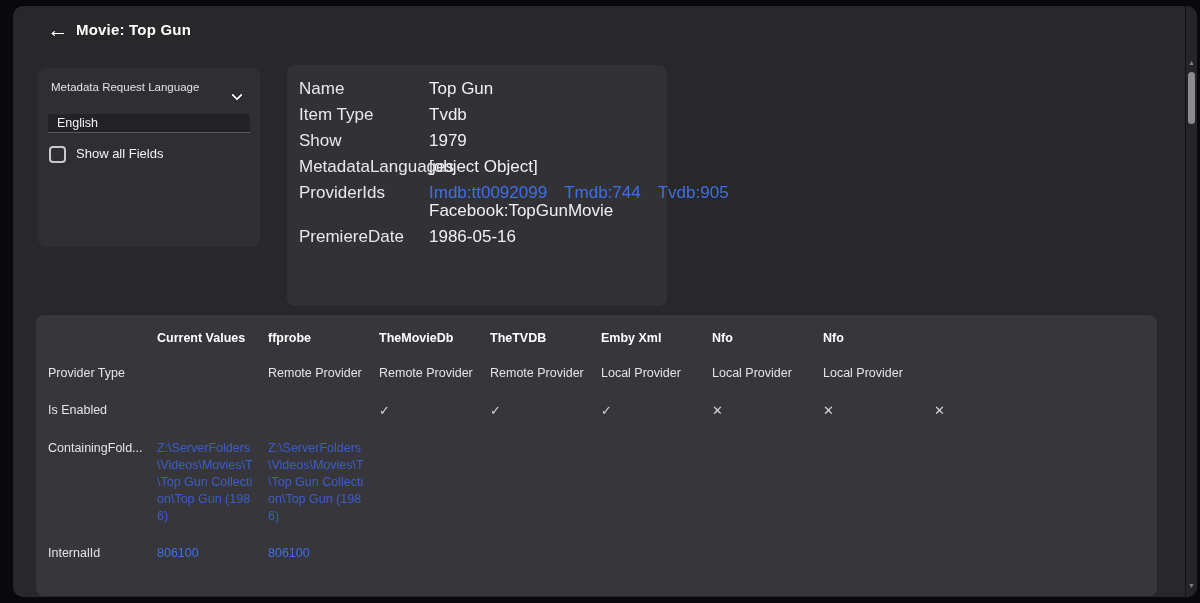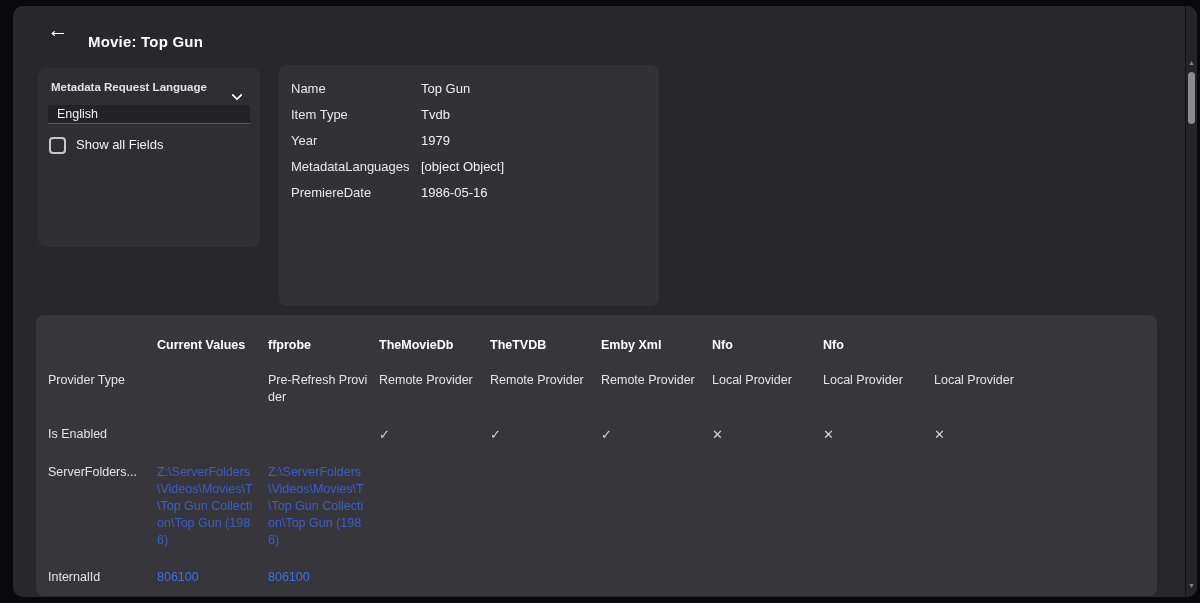--- a/index.html
+++ b/index.html
@@ -18,53 +18,53 @@
   .frame{
     position:absolute;left:13px;top:6px;width:1184px;height:591px;
     background:var(--app-bg);border-radius:10px;overflow:hidden;
   }
   
   .topbar{position:absolute;left:0;top:0;width:100%;height:52px}
   .back{
     position:absolute;left:28px;top:8px;width:34px;height:32px;background:none;border:none;
     color:#fff;font-size:21px;font-weight:700;cursor:pointer;padding:0;line-height:32px;text-align:center;
   }
-  .title{position:absolute;left:63px;top:15px;margin:12px;font-size:15px;font-weight:700;color:#fff;letter-spacing:.2px}
+  .title{position:absolute;left:63px;top:15px;margin:0;font-size:15px;font-weight:700;color:#fff;letter-spacing:.2px}
 
   .card{position:absolute;border-radius:8px}
 
   
   .left-card{left:25px;top:62px;width:222px;height:179px;background:var(--card-bg);padding:12px 10px}
   .select{position:relative;margin-bottom:13px;cursor:pointer}
-  .sel-label{font-size:11.5px;font-weight:700;color:#e2e2e4;padding-left:3px;line-height:14px}
+  .sel-label{font-size:11.5px;font-weight:400;color:#e2e2e4;padding-left:3px;line-height:14px}
   .sel-value{
-    margin-top:11px;height:19px;line-height:19px;background:var(--input-bg);
+    margin-top:20px;height:19px;line-height:19px;background:var(--input-bg);
     border-bottom:1px solid #5a5a5e;border-radius:3px 3px 0 0;
     padding-left:9px;font-size:12.5px;color:#f0f0f2;
   }
   .chev{
     position:absolute;right:9px;top:11px;width:8px;height:8px;
     border-right:2.2px solid #fff;border-bottom:2.2px solid #fff;
     transform:rotate(45deg);border-radius:1px;
   }
   .cb{display:flex;align-items:flex-start;gap:10px;margin:0 0 16px 1px}
   .cb-box{width:17px;height:17px;flex:none;border:2px solid #c9c9cd;border-radius:4px;background:transparent;cursor:pointer}
   .cb-label{font-size:13px;color:#f2f2f4}
 
   
-  .info-card{left:266px;top:59px;width:380px;height:241px;background:var(--info-card-bg);padding:11px 12px;font-size:13px}
+  .info-card{left:274px;top:59px;width:380px;height:241px;background:var(--info-card-bg);padding:11px 12px;font-size:17px}
   .info-row{display:flex;padding:4px 0;line-height:18px}
   .info-label{width:130px;flex:none;color:#e8e8ea}
   .info-value{flex:1;color:#f0f0f2}
   .link-row{display:flex;gap:17px}
   .id-link{color:var(--link-blue);cursor:pointer;white-space:nowrap}
   .info-extra{color:#f0f0f2}
 
   
-  .table-card{left:23px;top:309px;width:1121px;height:281px;background:var(--table-card-bg);padding:7px 12px;overflow:hidden}
+  .table-card{left:23px;top:309px;width:1121px;height:281px;background:var(--table-card-bg);padding:0 12px;overflow:hidden}
   .trow{display:grid;grid-template-columns:109px repeat(7,111px) 1fr;align-items:start;padding:10px 0}
   .thead{padding:15px 0 9px;align-items:center}
   .th{font-weight:700;color:#fff;font-size:12.5px;line-height:16px;padding-right:12px;word-break:break-word}
   .td{font-size:12.5px;line-height:17px;color:#e4e4e6;padding-right:10px;word-break:break-all}
   .row-label{word-break:normal}
   .mark{font-size:13px;color:#d4d4d7}
   .cell-link{color:var(--link-blue);cursor:pointer}
   .cell-link.path{color:var(--path-blue)}
 
   
@@ -104,26 +104,37 @@
   <section class="card info-card" id="info-panel">
       <div class="info-row">
         <div class="info-label">Name</div>
         <div class="info-value">Top Gun</div>
       </div>
       <div class="info-row">
         <div class="info-label">Item Type</div>
         <div class="info-value">Tvdb</div>
       </div>
       <div class="info-row">
-        <div class="info-label">Year</div>
+        <div class="info-label">Show</div>
         <div class="info-value">1979</div>
       </div>
       <div class="info-row">
         <div class="info-label">MetadataLanguages</div>
         <div class="info-value">[object Object]</div>
+      </div>
+      <div class="info-row">
+        <div class="info-label">ProviderIds</div>
+        <div class="info-value">
+          <div class="link-row">
+            <span class="id-link">Imdb:tt0092099</span>
+            <span class="id-link">Tmdb:744</span>
+            <span class="id-link">Tvdb:905</span>
+          </div>
+          <div class="info-extra">Facebook:TopGunMovie</div>
+        </div>
       </div>
       <div class="info-row">
         <div class="info-label">PremiereDate</div>
         <div class="info-value">1986-05-16</div>
       </div>
     </section>
 
   <section class="card table-card">
     <div class="trow thead" id="table-head">
         <div class="th"></div>
@@ -132,41 +143,40 @@
         <div class="th">TheMovieDb</div>
         <div class="th">TheTVDB</div>
         <div class="th">Emby Xml</div>
         <div class="th">Nfo</div>
         <div class="th">Nfo</div>
       </div>
     <div id="table-body">
         <div class="trow">
           <div class="td row-label">Provider Type</div>
           <div class="td"></div>
-          <div class="td">Pre-Refresh Provider</div>
           <div class="td">Remote Provider</div>
           <div class="td">Remote Provider</div>
           <div class="td">Remote Provider</div>
           <div class="td">Local Provider</div>
           <div class="td">Local Provider</div>
           <div class="td">Local Provider</div>
         </div>
         <div class="trow">
           <div class="td row-label">Is Enabled</div>
           <div class="td"></div>
           <div class="td"></div>
           <div class="td"><span class="mark">✓</span></div>
           <div class="td"><span class="mark">✓</span></div>
           <div class="td"><span class="mark">✓</span></div>
           <div class="td"><span class="mark">✕</span></div>
           <div class="td"><span class="mark">✕</span></div>
           <div class="td"><span class="mark">✕</span></div>
         </div>
         <div class="trow">
-          <div class="td row-label">ServerFolders...</div>
+          <div class="td row-label">ContainingFold...</div>
           <div class="td"><span class="cell-link path">Z:\ServerFolders\Videos\Movies\T\Top Gun Collection\Top Gun (1986)</span></div>
           <div class="td"><span class="cell-link path">Z:\ServerFolders\Videos\Movies\T\Top Gun Collection\Top Gun (1986)</span></div>
           <div class="td"></div>
           <div class="td"></div>
           <div class="td"></div>
           <div class="td"></div>
           <div class="td"></div>
           <div class="td"></div>
         </div>
         <div class="trow">

